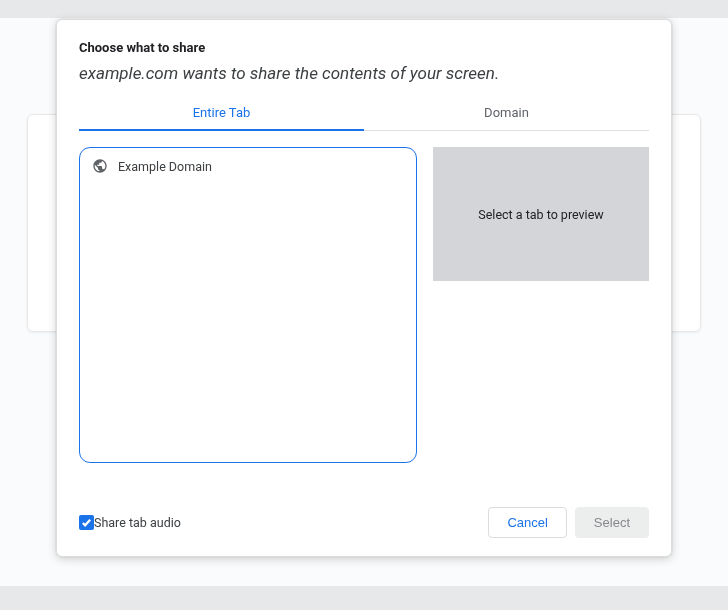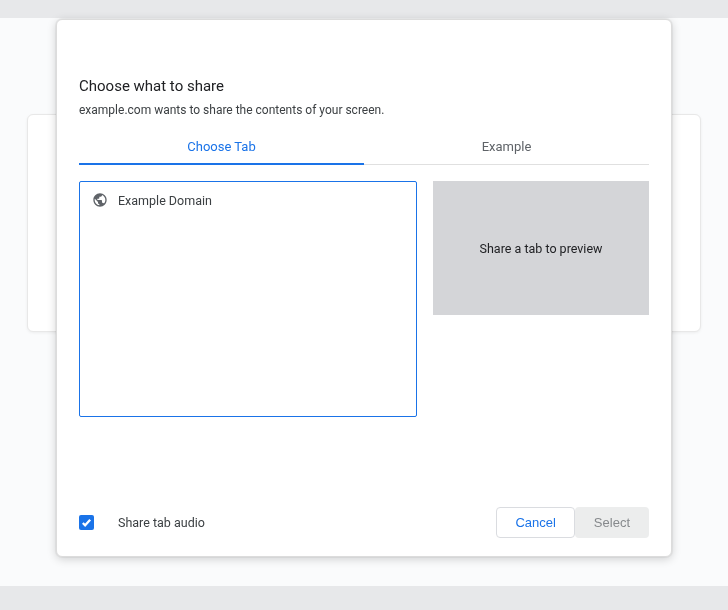--- a/index.html
+++ b/index.html
@@ -42,30 +42,30 @@
       height: 538px;
       background: #fff;
       border-radius: 6px;
       box-shadow: 0 2px 10px rgba(0,0,0,0.18), 0 0 0 1px rgba(0,0,0,0.04);
       border: 1px solid #dcdcdc;
       padding: 20px 22px 18px 22px;
       display: flex;
       flex-direction: column;
     }
     .dialog-title {
-      font-size: 15px;
+      font-size: 13px;
       color: #202124;
-      font-weight: 400;
+      font-weight: 700;
       margin-bottom: 8px;
-      margin-top: 37px;
     }
     .dialog-subtitle {
-      font-size: 12px;
+      font-size: 17px;
       color: #3c4043;
       margin-bottom: 14px;
+      font-style: italic;
     }
     .tabs {
       display: flex;
       border-bottom: 1px solid #e0e0e0;
     }
     .tab {
       flex: 1;
       text-align: center;
       font-size: 13px;
       color: #5f6368;
@@ -86,22 +86,22 @@
     .content-row {
       display: flex;
       gap: 16px;
       margin-top: 16px;
       flex: 1;
       min-height: 0;
     }
     .tab-list {
       width: 338px;
       border: 1px solid #1a73e8;
-      border-radius: 2px;
-      height: 236px;
+      border-radius: 11px;
+      height: 316px;
       overflow: auto;
     }
     .tab-item {
       display: flex;
       align-items: center;
       gap: 10px;
       padding: 10px 12px;
       font-size: 12.5px;
       color: #3c4043;
       cursor: pointer;
@@ -122,21 +122,21 @@
       color: #202124;
     }
     .footer {
       display: flex;
       align-items: center;
       padding-top: 18px;
     }
     .checkbox-wrap {
       display: flex;
       align-items: center;
-      gap: 24px;
+      gap: 0;
       font-size: 12.5px;
       color: #3c4043;
     }
     .checkbox {
       width: 15px; height: 15px;
       background: #1a73e8;
       border-radius: 2px;
       display: flex;
       align-items: center;
       justify-content: center;
@@ -144,21 +144,21 @@
     }
     .checkbox svg {
       width: 11px; height: 11px;
       stroke: #fff;
       stroke-width: 2.5;
       fill: none;
     }
     .footer-buttons {
       margin-left: auto;
       display: flex;
-      gap: 0;
+      gap: 8px;
       padding-left: 28px;
     }
     .btn {
       font-size: 13px;
       padding: 7px 18px;
       border-radius: 4px;
       border: 1px solid #dadce0;
       background: #fff;
       cursor: pointer;
     }
@@ -174,35 +174,35 @@
 
 <div class="top-bar"></div>
 <div class="background-card"></div>
 <div class="bottom-bar"></div>
 
 <div class="dialog">
   <div class="dialog-title">Choose what to share</div>
   <div class="dialog-subtitle">example.com wants to share the contents of your screen.</div>
 
   <div class="tabs">
-    <div class="tab active">Choose Tab</div>
-    <div class="tab">Example</div>
+    <div class="tab active">Entire Tab</div>
+    <div class="tab">Domain</div>
   </div>
 
   <div class="content-row">
     <div class="tab-list">
       <div class="tab-item">
         <svg class="globe-icon" viewBox="0 0 24 24">
           <path d="M12 2C6.48 2 2 6.48 2 12s4.48 10 10 10 10-4.48 10-10S17.52 2 12 2zm-1 17.93c-3.95-.49-7-3.85-7-7.93 0-.62.08-1.21.21-1.79L9 15v1c0 1.1.9 2 2 2v1.93zm6.9-2.54c-.26-.81-1-1.39-1.9-1.39h-1v-3c0-.55-.45-1-1-1H8v-2h2c.55 0 1-.45 1-1V7h2c1.1 0 2-.9 2-2v-.41c2.93 1.19 5 4.06 5 7.41 0 2.08-.8 3.97-2.1 5.39z"></path>
         </svg>
         <span>Example Domain</span>
       </div>
     </div>
     <div class="preview">
-      <span>Share a tab to preview</span>
+      <span>Select a tab to preview</span>
     </div>
   </div>
 
   <div class="footer">
     <div class="checkbox-wrap">
       <div class="checkbox">
         <svg viewBox="0 0 12 12">
             <polyline points="2,6.5 4.5,9 10,3"></polyline>
           </svg>
       </div>

